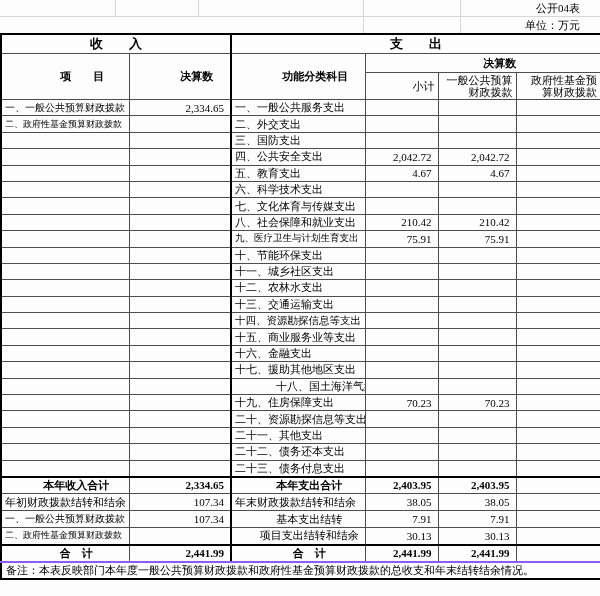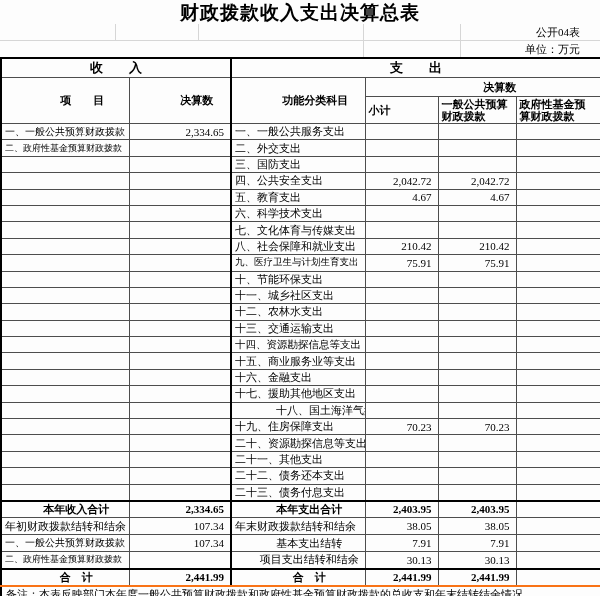--- a/index.html
+++ b/index.html
@@ -20,37 +20,36 @@
   table{
     border-collapse:collapse;table-layout:fixed;width:600px;
     border:2px solid #000;
   }
   td{
     border:1px solid #4d4d4d;padding:0 3px;overflow:hidden;
     font-size:11px;white-space:nowrap;vertical-align:middle;
   }
   tr.h1 td{height:13px;font-weight:bold;text-align:center;font-size:13px;padding:0;}
   tr.h2 td{height:18px;font-weight:bold;text-align:center;font-size:11px;padding-left:37px;}
-  tr.h3 td{height:26px;font-weight:bold;text-align:left;font-size:11px;white-space:pre-line;line-height:12px;}
+  tr.h3 td{height:26px;font-weight:normal;text-align:right;font-size:11px;white-space:pre-line;line-height:12px;}
   td.divider{border-right:2px solid #000;}
   tr.r{height:16.4px;}
   tr.sr{height:17px;}
   td.item{text-align:left;}
   td.num{text-align:right;padding-right:6px;}
   td.ctr{text-align:center;padding-left:25px;}
   tr.total td{font-weight:bold;border-top:2px solid #000;}
-  tr.last td{border-bottom:2px solid #f97316;margin-top:11px;}
+  tr.last td{border-bottom:2px solid #8b5cf6;margin-top:11px;}
   tr.note-row td{height:15px;text-align:left;padding-left:4px;border-top:2px solid #000;font-size:11px;}
 </style>
 </head>
 <body>
 
 <div class="page">
 
-  <div class="title">财政拨款收入支出决算总表</div>
 
   <div class="meta-row meta1">
     <div class="vline" style="left:115px"></div>
     <div class="vline" style="left:198px"></div>
     <div class="vline" style="left:363px"></div>
     <div class="vline" style="left:460px"></div>
     <span class="meta-right">公开04表</span>
   </div>
 
   <div class="meta-row">

